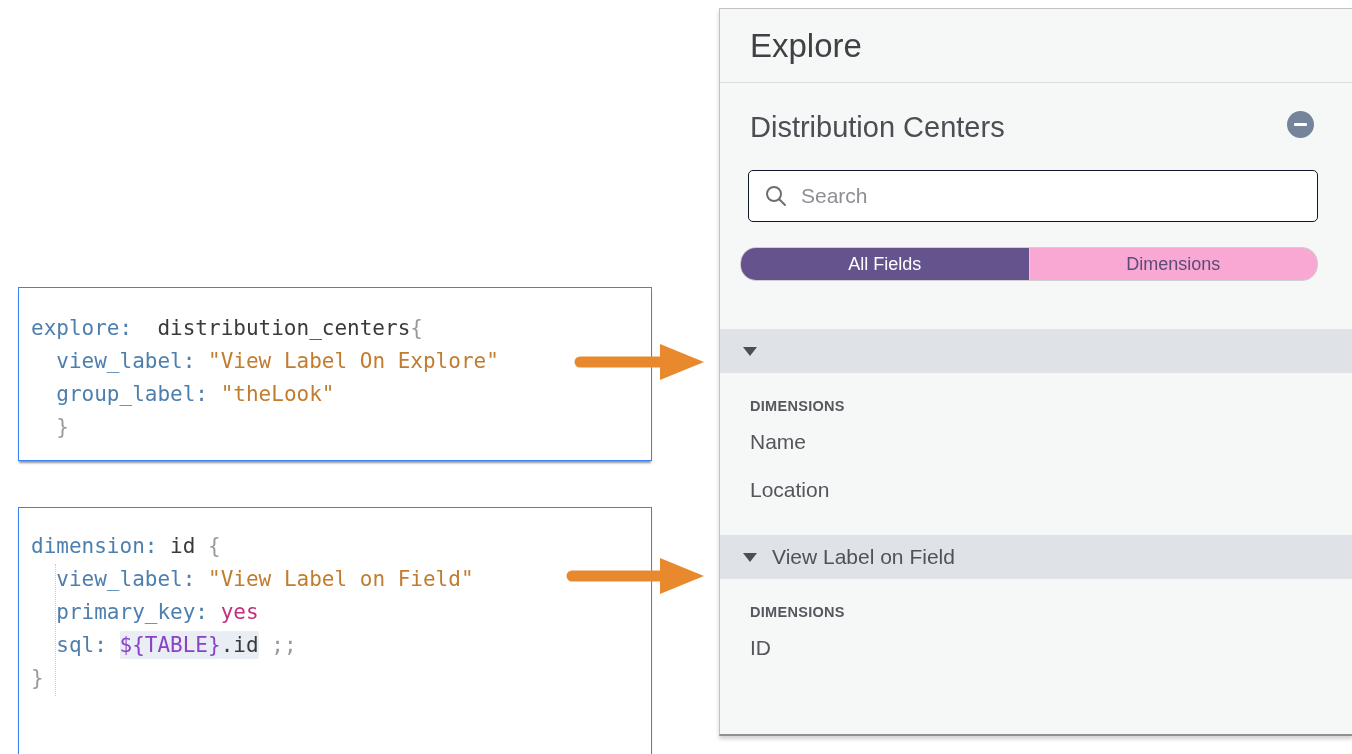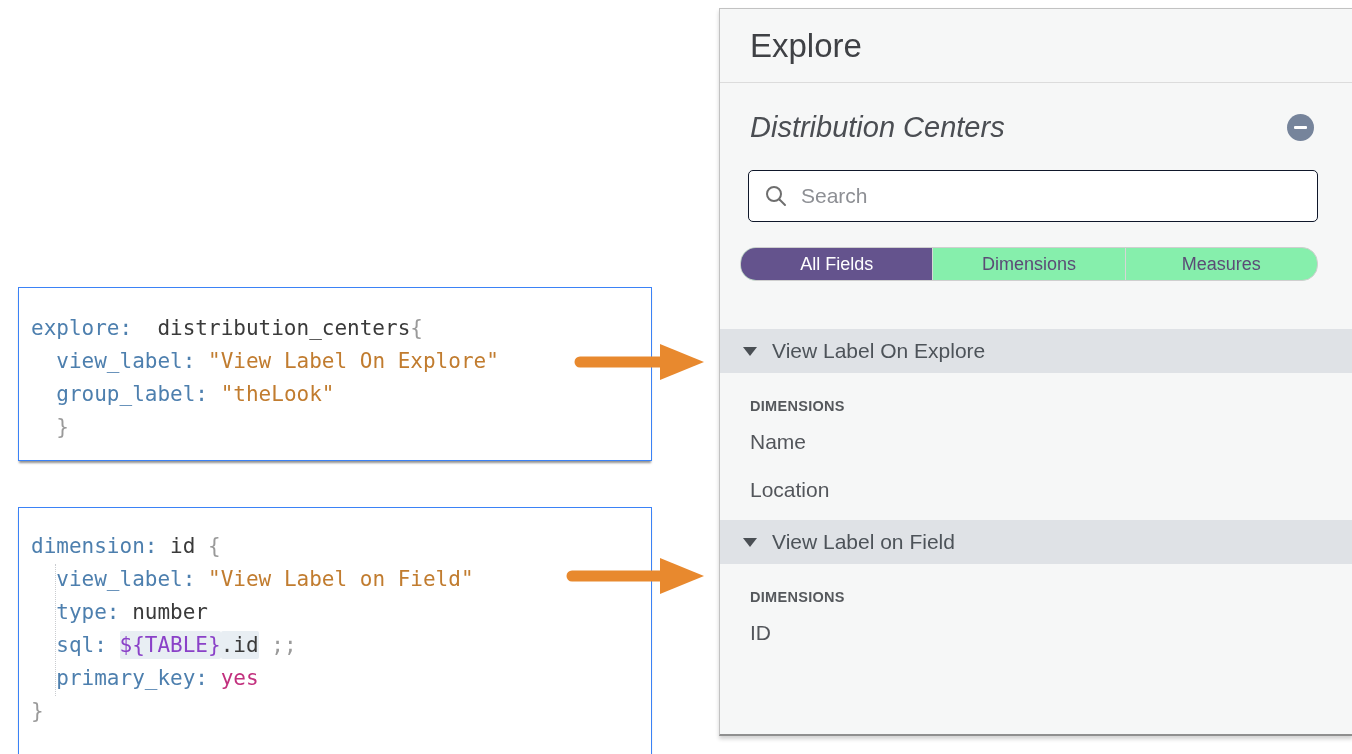--- a/index.html
+++ b/index.html
@@ -30,44 +30,44 @@
   .arrow.a2 { left: 564px; top: 556px; }
 
   
   .panel { position: absolute; left: 719px; top: 8px; width: 634px; height: 728px;
     background: #f6f7f7; border: 1px solid #c2c2c2; border-bottom: 2px solid #8f8f8f;
     box-shadow: 0 3px 4px rgba(0,0,0,0.18); }
   .panel-header { height: 74px; display: flex; align-items: center; padding-left: 30px;
     border-bottom: 1px solid #dcdcdc; }
   .panel-title { font-size: 33px; color: #3f4145; }
 
-  .view-row { margin: 28px 38px 0 30px; display: flex; align-items: center;
-    justify-content: space-between; font-style: italic; }
+  .view-row { margin: 28px 38px 0 30px; display: flex; align-items: flex-start;
+    justify-content: space-between; }
   .view-name { font-size: 29px; color: #4b4e53; }
   .minus-circle { width: 27px; height: 27px; border-radius: 50%; background: #76849b;
     display: flex; align-items: center; justify-content: center; cursor: pointer; }
   .minus-circle::after { content: ""; width: 13px; height: 3px; background: #ffffff;
     border-radius: 1px; }
 
   .search-box { margin: 26px 34px 0 28px; height: 52px; background: #ffffff;
     border: 1px solid #0f172a; border-radius: 5px; display: flex; align-items: center;
     padding: 0 15px; }
   .search-box input { border: none; outline: none; background: transparent; flex: 1;
     margin-left: 13px; font-size: 21px; color: #444; font-family: "Liberation Sans", sans-serif; }
   .search-box input::placeholder { color: #8d8f94; opacity: 1; }
 
-  .tabs { margin: 25px 34px 0 20px; height: 34px; display: flex; background: #86efac;
+  .tabs { margin: 25px 34px 0 20px; height: 34px; display: flex; background: #f9a8d4;
     border: 1px solid #cfcfcf; border-radius: 16px; overflow: hidden; }
   .tab { flex: 1; display: flex; align-items: center; justify-content: center;
     font-size: 18px; color: #5b4b76; cursor: pointer; }
   .tab + .tab { border-left: 1px solid #d6d6d6; }
   .tab.active { background: #64538d; color: #ffffff; border-left: none; }
 
   .fields-list { margin-top: 48px; }
-  .section + .section { }
+  .section + .section { margin-top: 15px; }
   .section-header { height: 44px; background: #dfe2e6; display: flex; align-items: center;
     padding-left: 23px; cursor: pointer; }
   .caret { width: 0; height: 0; border-left: 7px solid transparent;
     border-right: 7px solid transparent; border-top: 9px solid #4a4f54; margin-right: 15px; }
   .section-label { font-size: 21px; color: #4d5359; }
   .group-label { margin: 25px 0 4px 30px; font-size: 14.5px; font-weight: bold;
     color: #55585c; letter-spacing: 0.3px; }
   .field { height: 48px; display: flex; align-items: center; padding-left: 30px;
     font-size: 21px; color: #53565b; cursor: pointer; }
   .section { padding-bottom: 6px; }
@@ -84,23 +84,22 @@
         <div class="code-line"><span class="tok kw">  group_label:</span><span class="tok plain"> </span><span class="tok str">"theLook"</span></div>
         <div class="code-line"><span class="tok brace">  }</span></div>
       </div>
   </div>
 
   <div class="code-box box2">
     <div class="indent-guide"></div>
     <div class="code">
         <div class="code-line"><span class="tok kw">dimension:</span><span class="tok plain"> id </span><span class="tok brace">{</span></div>
         <div class="code-line"><span class="tok kw">  view_label:</span><span class="tok plain"> </span><span class="tok str">"View Label on Field"</span></div>
-        <div class="code-line"><span class="tok kw">  type:</span><span class="tok plain"> number</span></div>
+        <div class="code-line"><span class="tok kw">  primary_key:</span><span class="tok plain"> </span><span class="tok val">yes</span></div>
         <div class="code-line"><span class="tok kw">  sql:</span><span class="tok plain"> </span><span class="tok var hl">${TABLE}</span><span class="tok plain hl">.id</span><span class="tok plain"> </span><span class="tok brace">;;</span></div>
-        <div class="code-line"><span class="tok kw">  primary_key:</span><span class="tok plain"> </span><span class="tok val">yes</span></div>
         <div class="code-line"><span class="tok brace">}</span></div>
       </div>
   </div>
 
   <svg class="arrow a1" viewBox="0 0 140 40">
     <line x1="14" y1="20" x2="96" y2="20" stroke="#e8892e" stroke-width="11" stroke-linecap="round"></line>
     <polygon points="94,2 138,20 94,38" fill="#e8892e"></polygon>
   </svg>
   <svg class="arrow a2" viewBox="0 0 140 40">
     <line x1="8" y1="20" x2="98" y2="20" stroke="#e8892e" stroke-width="11" stroke-linecap="round"></line>
@@ -121,28 +120,26 @@
       <svg width="24" height="24" viewBox="0 0 24 24">
         <circle cx="10" cy="10" r="7" fill="none" stroke="#6e6e6e" stroke-width="2"></circle>
         <line x1="15.5" y1="15.5" x2="21" y2="21" stroke="#6e6e6e" stroke-width="2" stroke-linecap="round"></line>
       </svg>
       <input type="text" placeholder="Search" style="">
     </div>
 
     <div class="tabs">
         <div class="tab active">All Fields</div>
         <div class="tab">Dimensions</div>
-        <div class="tab">Measures</div>
       </div>
 
     <div class="fields-list">
         <div class="section">
           <div class="section-header">
             <span class="caret"></span>
-            <span class="section-label">View Label On Explore</span>
           </div>
           <div class="group-label">DIMENSIONS</div>
           <div class="field">Name</div>
           <div class="field">Location</div>
         </div>
         <div class="section">
           <div class="section-header">
             <span class="caret"></span>
             <span class="section-label">View Label on Field</span>
           </div>

